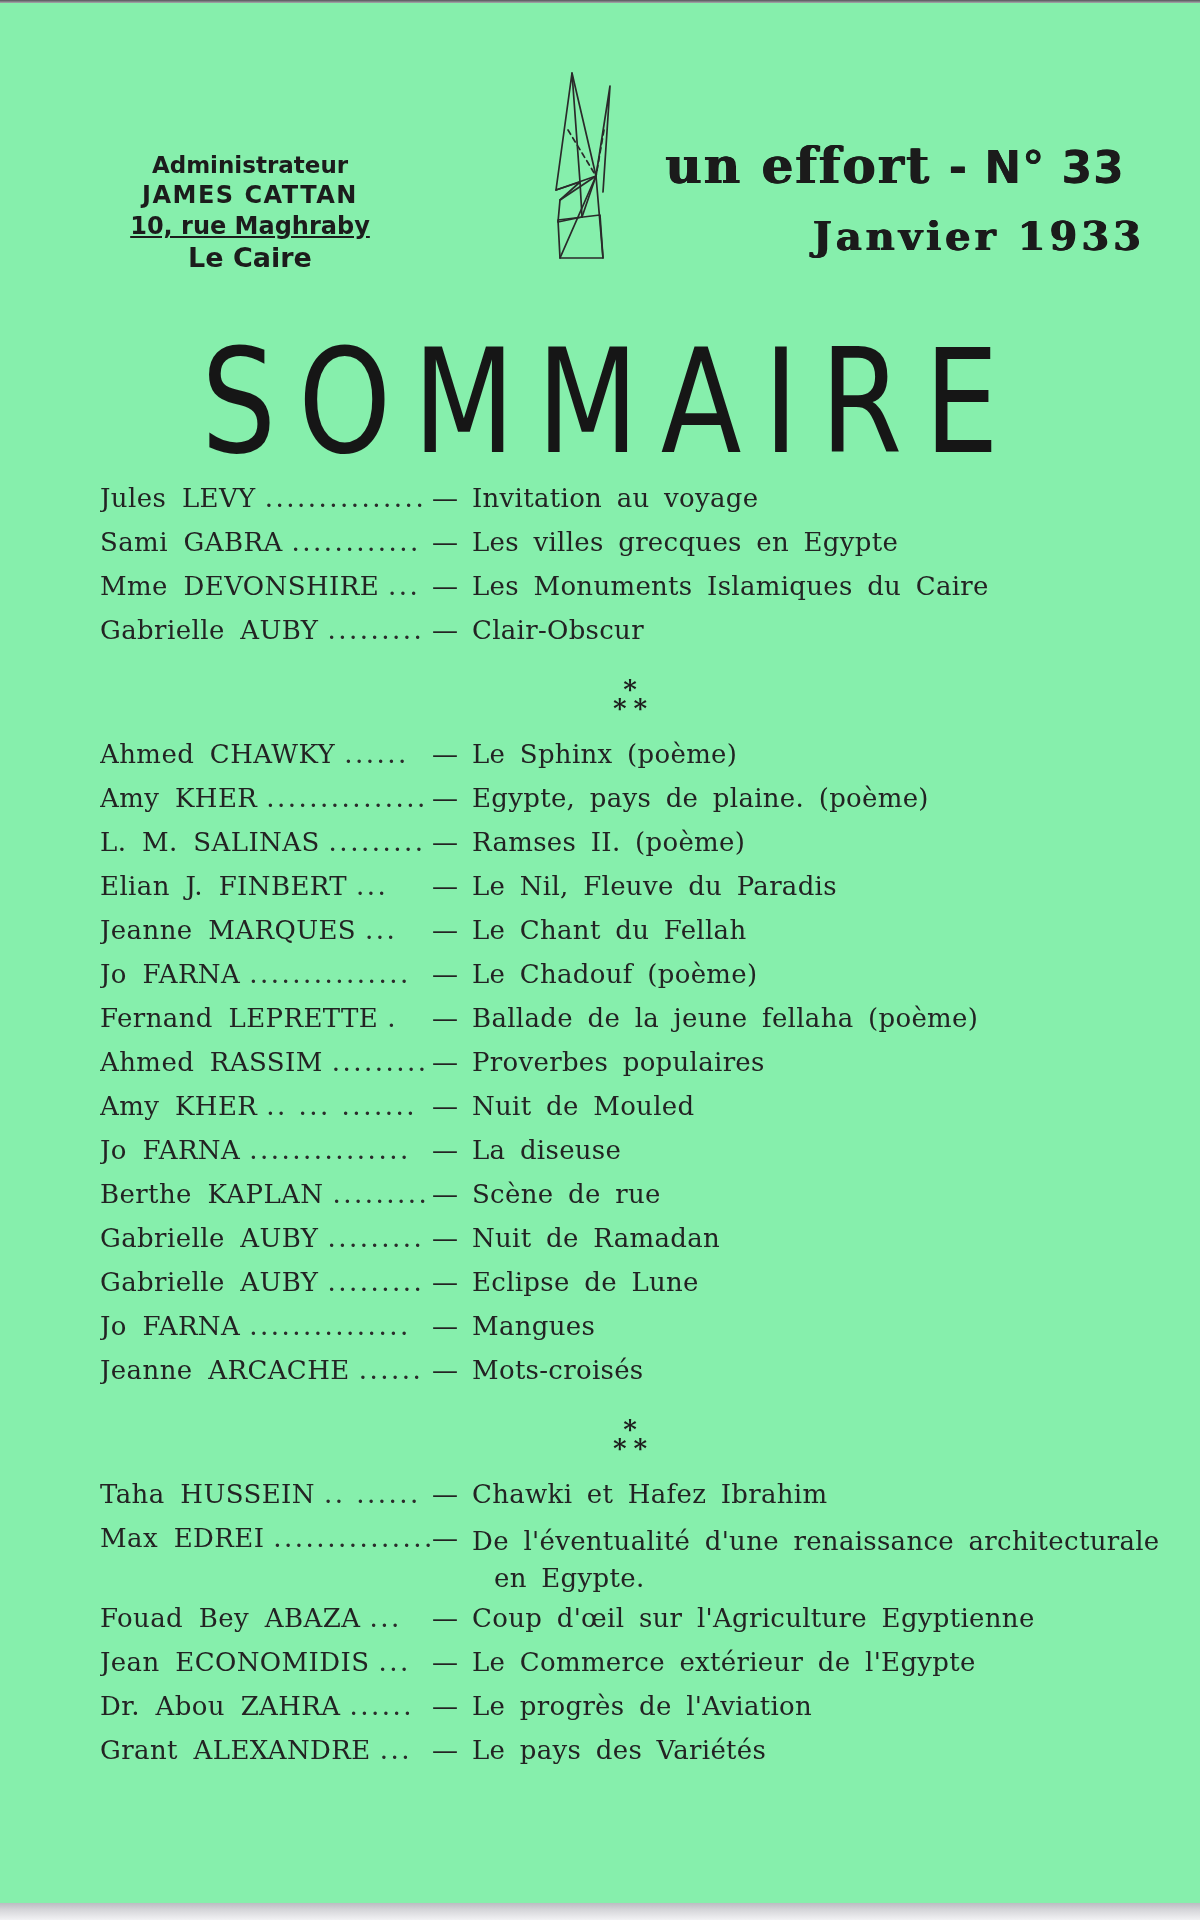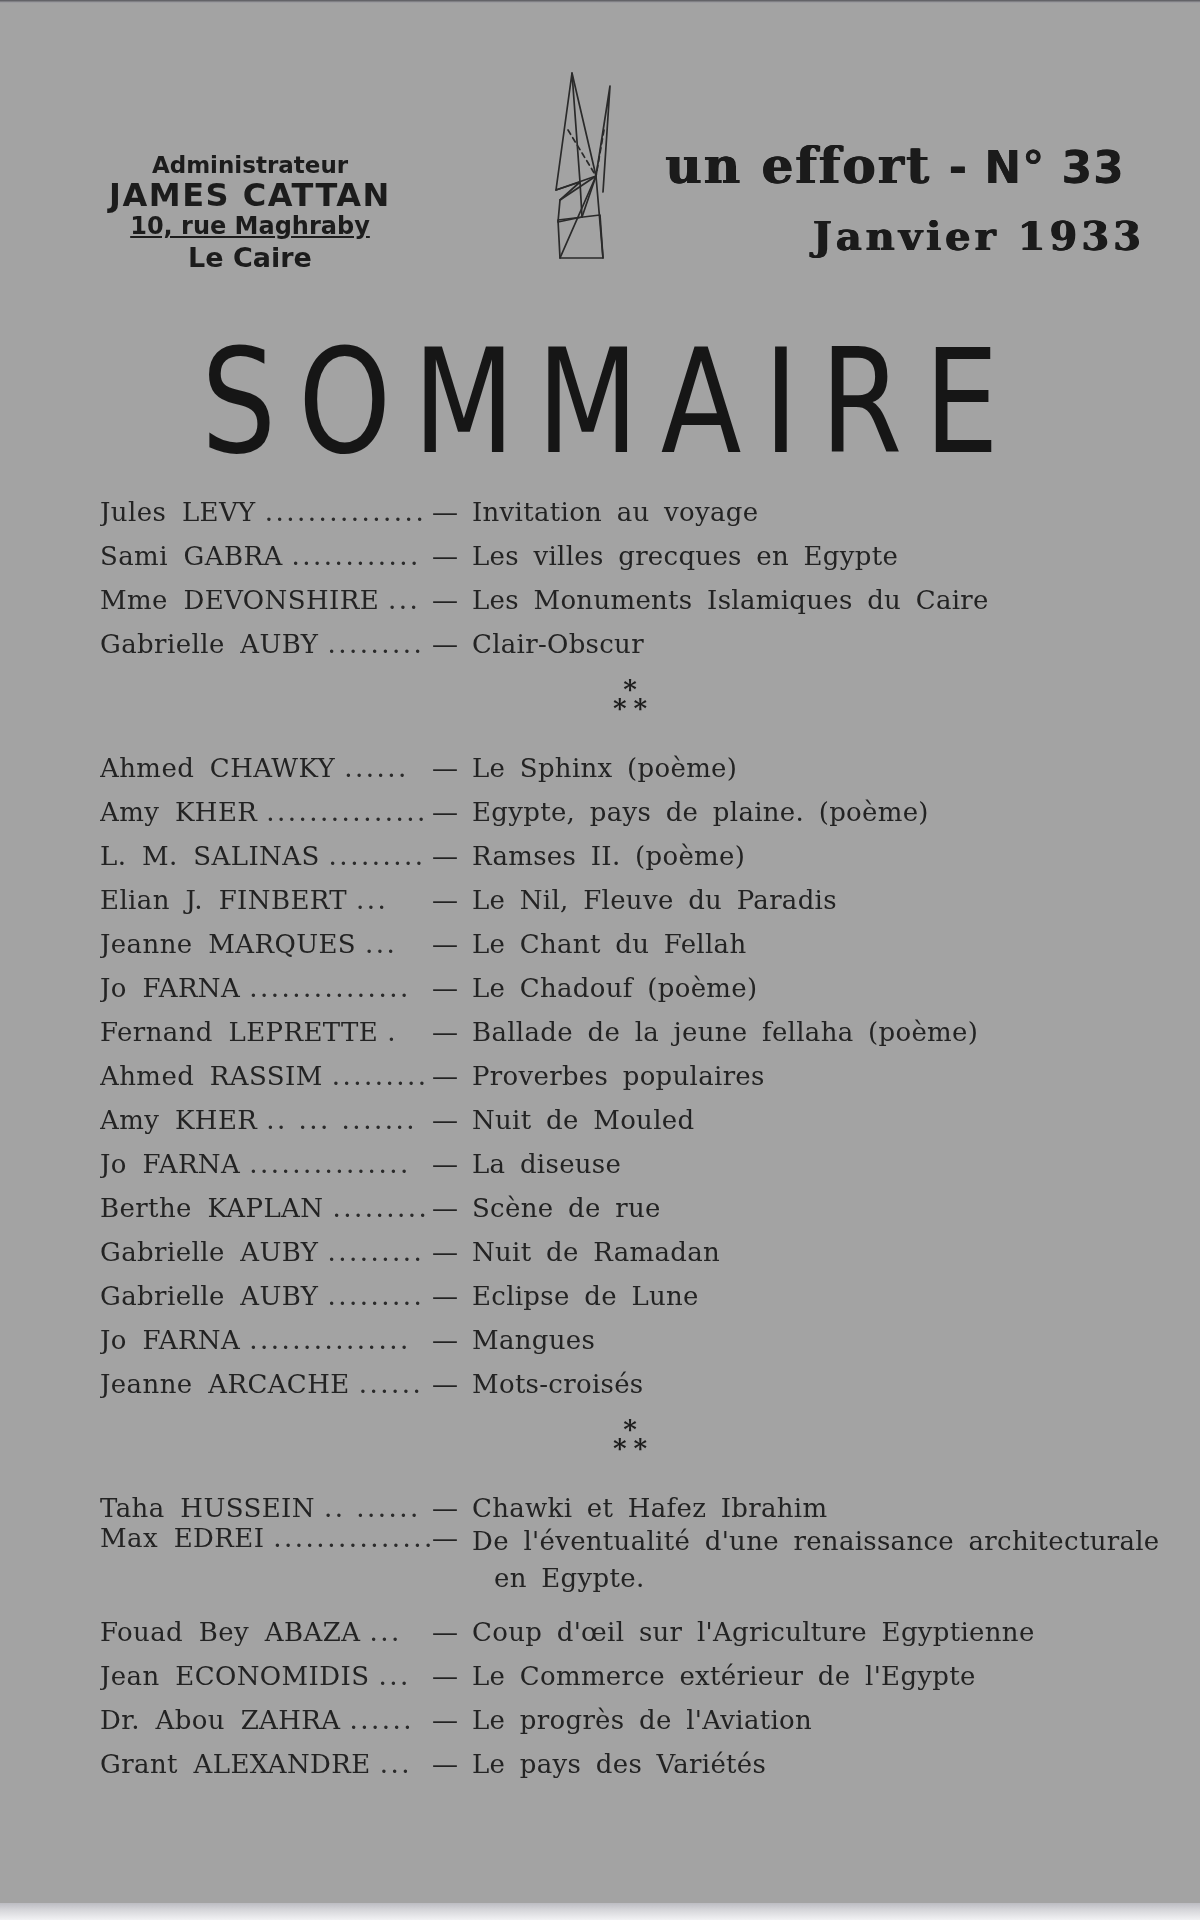--- a/index.html
+++ b/index.html
@@ -1,20 +1,20 @@
 <!DOCTYPE html>
 <html><head>
 <meta charset="utf-8">
 <style>
   html,body{margin:0;padding:0;background:#e8e8ea;}
   .page{
     position:relative;
     width:1200px;height:1920px;
     margin:0 auto;
-    background:#a3a3a3;
+    background:#86efac;
     overflow:hidden;
     font-family:"DejaVu Serif", serif;
     color:#222;
   }
   .top-edge{
     position:absolute;top:0;left:0;right:0;height:3px;
     background:linear-gradient(to bottom,#55555a,#a9a9ad);
   }
   .bottom-edge{
     position:absolute;bottom:0;left:0;right:0;height:17px;
@@ -23,21 +23,21 @@
 
   
   .publisher{
     position:absolute;left:100px;top:150px;width:300px;
     text-align:center;
     font-family:"DejaVu Sans", sans-serif;
     font-weight:bold;
     color:#1c1c1c;
   }
   .publisher .role{font-size:23px;line-height:30px;}
-  .publisher .name{font-size:32px;line-height:31px;letter-spacing:1.5px;}
+  .publisher .name{font-size:24px;line-height:31px;letter-spacing:1.5px;}
   .publisher .addr{font-size:24px;line-height:31px;text-decoration:underline;}
   .publisher .city{font-size:27px;line-height:31px;}
 
   
   .logo{position:absolute;left:548px;top:70px;width:78px;height:195px;}
 
   
   .masthead{position:absolute;left:645px;top:138px;width:500px;text-align:center;}
   .masthead .line1{
     white-space:nowrap;
@@ -72,21 +72,21 @@
     padding-left:22px; 
     color:#161616;
     transform:scaleY(1.22);
     transform-origin:top center;
     white-space:nowrap;
   }
 
   
   .toc{position:absolute;left:100px;top:483px;right:40px;}
   .toc-row{
-    display:flex;align-items:flex-end;
+    display:flex;align-items:flex-start;
     height:44px;font-size:26px;white-space:nowrap;color:#232323;
   }
   .toc-row.two-line{height:80px;align-items:flex-start;}
   .author-cell{
     width:332px;flex:0 0 332px;
     display:flex;align-items:baseline;overflow:hidden;
   }
   .author{letter-spacing:0.4px;word-spacing:7px;}
   .dots{margin-left:9px;letter-spacing:2.5px;color:#2a2a2a;overflow:hidden;}
   .dash{flex:0 0 40px;letter-spacing:0;}

